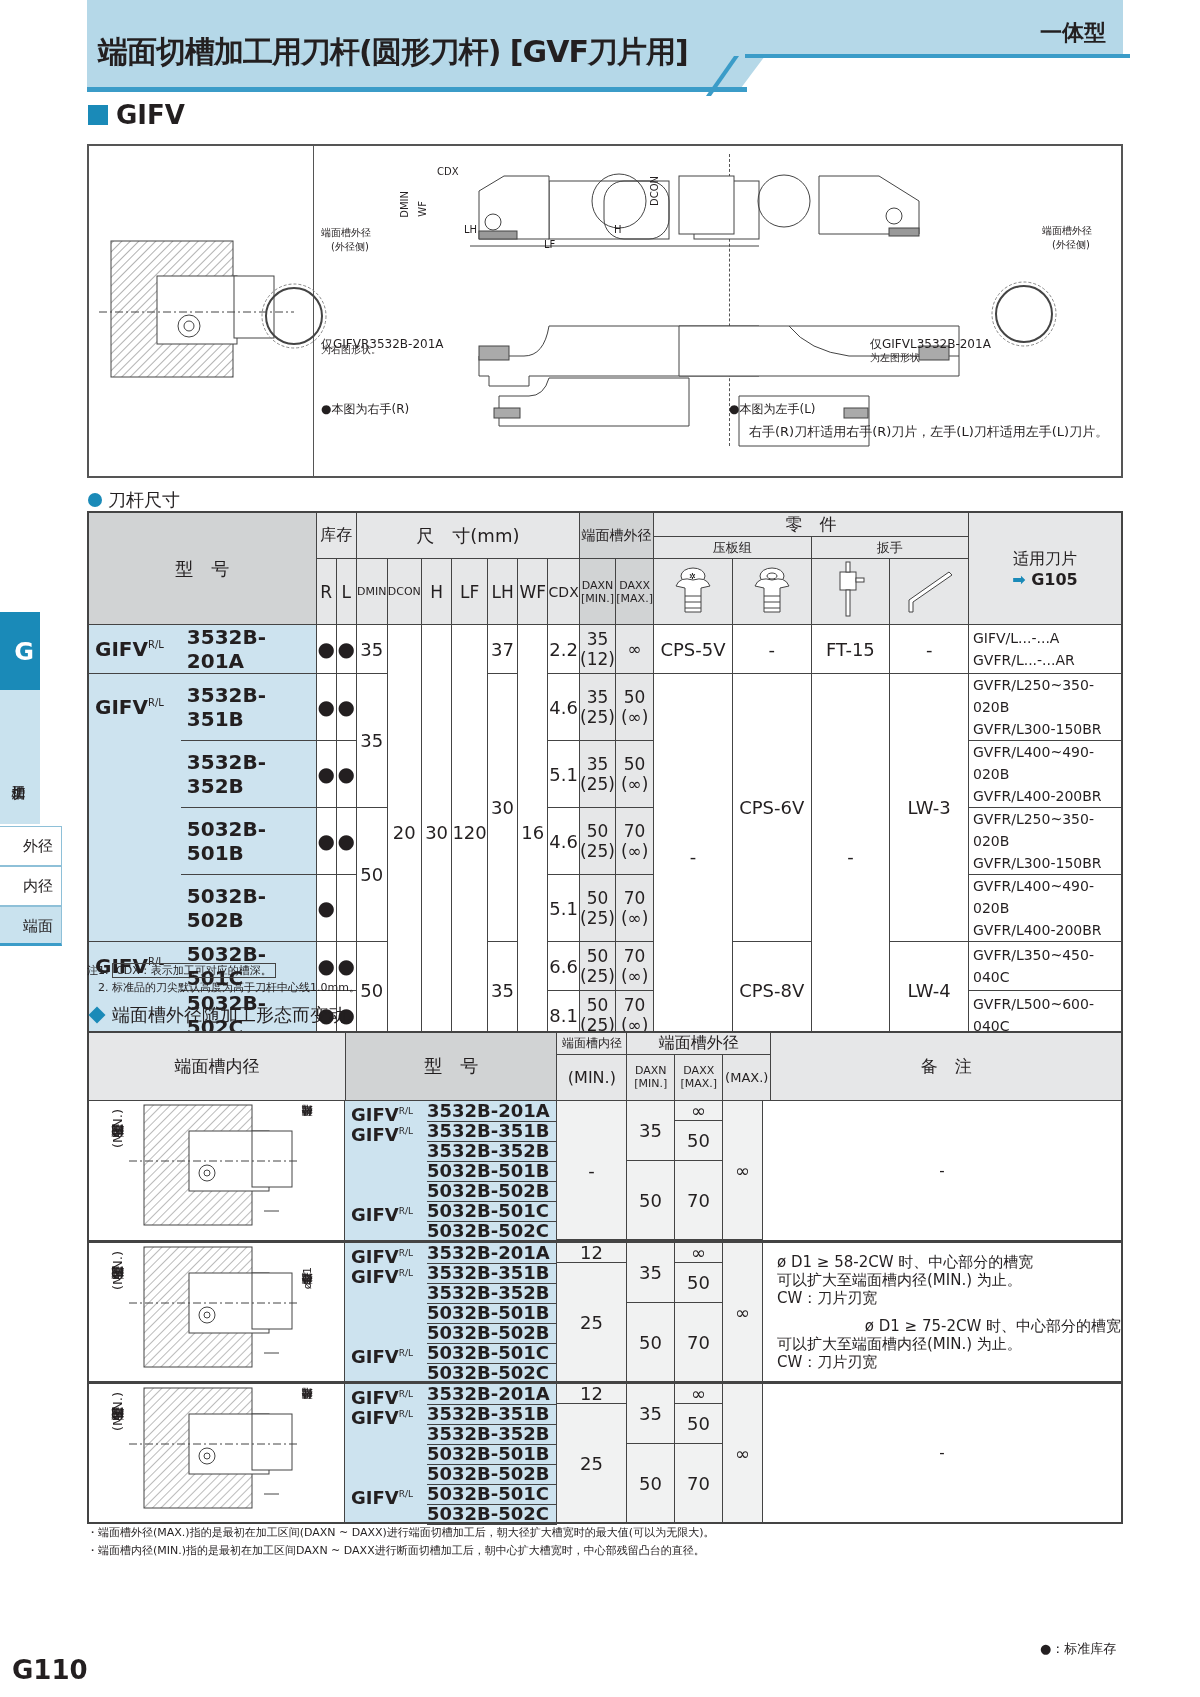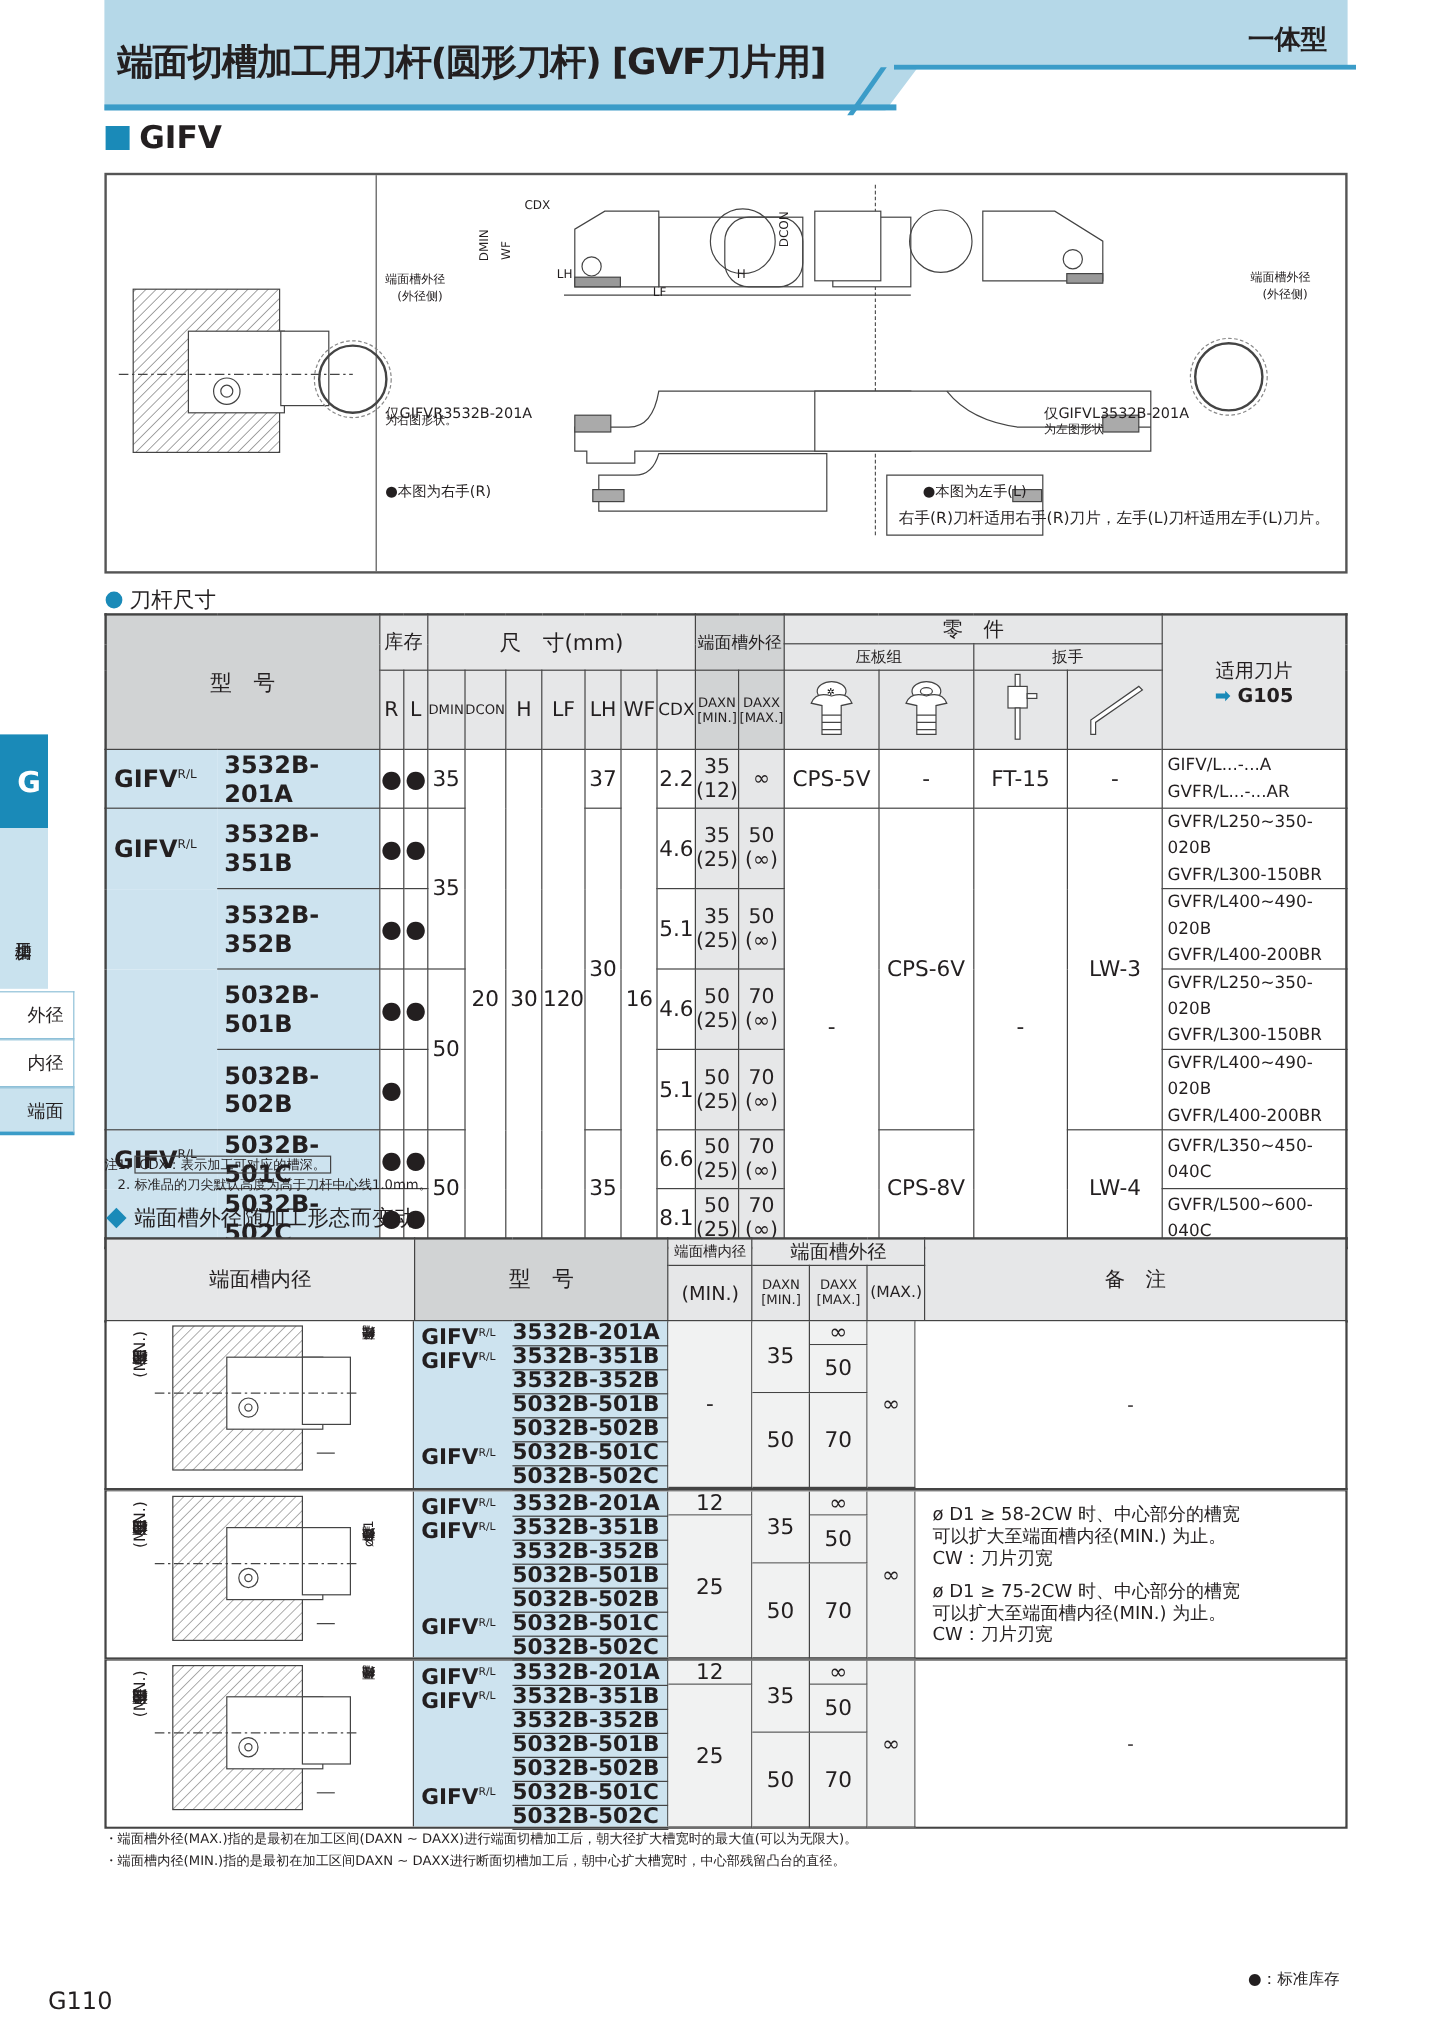--- a/index.html
+++ b/index.html
@@ -119,21 +119,21 @@
   <div class="abs tiny" style="left:560px;top:30px;writing-mode:vertical-rl;transform:rotate(180deg)">DCON</div>
   <div class="abs tiny" style="left:232px;top:80px">端面槽外径</div>
   <div class="abs tiny" style="left:242px;top:94px">(外径侧)</div>
   <div class="abs tiny" style="left:953px;top:78px">端面槽外径</div>
   <div class="abs tiny" style="left:963px;top:92px">(外径侧)</div>
   <div class="abs small" style="left:232px;top:190px">仅GIFVR3532B-201A</div>
   <div class="abs tiny" style="left:232px;top:197px">为右图形状。</div>
   <div class="abs small" style="left:781px;top:190px">仅GIFVL3532B-201A</div>
   <div class="abs tiny" style="left:781px;top:205px">为左图形状</div>
   <div class="abs small" style="left:232px;top:255px">●本图为右手(R)</div>
-  <div class="abs small" style="left:680px;top:255px">●本图为左手(L)</div>
+  <div class="abs small" style="left:640px;top:255px">●本图为左手(L)</div>
   <div class="abs small" style="left:660px;top:277px;font-size:13px">右手(R)刀杆适用右手(R)刀片，左手(L)刀杆适用左手(L)刀片。</div>
 </div>
 
 <div class="abs subhead" style="left:88px;top:488px">
   <span class="dot"></span>
   <span>刀杆尺寸</span>
 </div>
 <table id="t1">
   <colgroup>
     <col style="width:92px">
@@ -506,21 +506,21 @@
       <div style="position: absolute; left: 538px; top: 0px; width: 48px; height: 60px; border-right: 1px solid rgb(68, 68, 68); border-bottom: 1px solid rgb(68, 68, 68); display: flex; align-items: center; justify-content: center; font-size: 18px; background: rgb(241, 242, 242);">35</div>
       <div style="position: absolute; left: 538px; top: 60px; width: 48px; height: 79px; border-right: 1px solid rgb(68, 68, 68); border-bottom: 1px solid rgb(68, 68, 68); display: flex; align-items: center; justify-content: center; font-size: 18px; background: rgb(241, 242, 242);">50</div>
       <div style="position: absolute; left: 586px; top: 0px; width: 48px; height: 20px; border-right: 1px solid rgb(68, 68, 68); border-bottom: 1px solid rgb(68, 68, 68); display: flex; align-items: center; justify-content: center; font-size: 18px; background: rgb(241, 242, 242);">∞</div>
       <div style="position: absolute; left: 586px; top: 20px; width: 48px; height: 40px; border-right: 1px solid rgb(68, 68, 68); border-bottom: 1px solid rgb(68, 68, 68); display: flex; align-items: center; justify-content: center; font-size: 18px; background: rgb(241, 242, 242);">50</div>
       <div style="position: absolute; left: 586px; top: 60px; width: 48px; height: 79px; border-right: 1px solid rgb(68, 68, 68); border-bottom: 1px solid rgb(68, 68, 68); display: flex; align-items: center; justify-content: center; font-size: 18px; background: rgb(241, 242, 242);">70</div>
       <div style="position: absolute; left: 634px; top: 0px; width: 40px; height: 139px; border-right: 1px solid rgb(68, 68, 68); border-bottom: 1px solid rgb(68, 68, 68); display: flex; align-items: center; justify-content: center; font-size: 18px; background: rgb(241, 242, 242);">∞</div>
       <div style="position: absolute; left: 674px; top: 0px; width: 358px; height: 100%; background: rgb(255, 255, 255); display: flex; flex-direction: column; justify-content: center; padding-left: 14px; font-size: 15px; line-height: 18px;">
         <div>ø D1 ≥ 58-2CW 时、中心部分的槽宽</div>
         <div>可以扩大至端面槽内径(MIN.) 为止。</div>
         <div>CW：刀片刃宽</div>
-        <div style="margin-top: 10px;">ø D1 ≥ 75-2CW 时、中心部分的槽宽</div>
+        <div style="margin-top: 10px; text-align: right;">ø D1 ≥ 75-2CW 时、中心部分的槽宽</div>
         <div>可以扩大至端面槽内径(MIN.) 为止。</div>
         <div>CW：刀片刃宽</div>
       </div>
     </div>
     <div style="position: absolute; left: 0px; top: 282px; width: 1036px; height: 141px; border-width: 1px 2px 2px; border-style: solid; border-color: rgb(68, 68, 68); border-image: initial;">
       <div style="position: absolute; left: 0px; top: 0px; width: 256px; height: 100%; border-right: 1px solid rgb(68, 68, 68); background: rgb(255, 255, 255);"><svg width="256" height="141">
           <defs>
             <pattern id="h2" width="6" height="6" patternUnits="userSpaceOnUse" patternTransform="rotate(45)">
               <line x1="0" y1="0" x2="0" y2="6" stroke="#777"></line>
             </pattern>
@@ -572,13 +572,13 @@
       <div style="position: absolute; left: 586px; top: 60px; width: 48px; height: 79px; border-right: 1px solid rgb(68, 68, 68); border-bottom: 1px solid rgb(68, 68, 68); display: flex; align-items: center; justify-content: center; font-size: 18px; background: rgb(241, 242, 242);">70</div>
       <div style="position: absolute; left: 634px; top: 0px; width: 40px; height: 139px; border-right: 1px solid rgb(68, 68, 68); border-bottom: 1px solid rgb(68, 68, 68); display: flex; align-items: center; justify-content: center; font-size: 18px; background: rgb(241, 242, 242);">∞</div>
       <div style="position: absolute; left: 674px; top: 0px; width: 358px; height: 100%; background: rgb(255, 255, 255); display: flex; flex-direction: column; justify-content: center; padding-left: 0px; font-size: 15px; line-height: 18px; align-items: center;">-</div>
     </div>
   </div>
 
 <div class="abs note" style="left:87px;top:1525px">・端面槽外径(MAX.)指的是最初在加工区间(DAXN ~ DAXX)进行端面切槽加工后，朝大径扩大槽宽时的最大值(可以为无限大)。</div>
 <div class="abs note" style="left:87px;top:1543px">・端面槽内径(MIN.)指的是最初在加工区间DAXN ~ DAXX进行断面切槽加工后，朝中心扩大槽宽时，中心部残留凸台的直径。</div>
 
 <div class="abs" style="left:1040px;top:1640px;font-size:13px">●：标准库存</div>
-<div class="abs" style="left:40px;top:1655px;font-size:20px;font-weight:normal">G110</div>
+<div class="abs" style="left:12px;top:1655px;font-size:26px;font-weight:bold">G110</div>
 
 </body></html>

